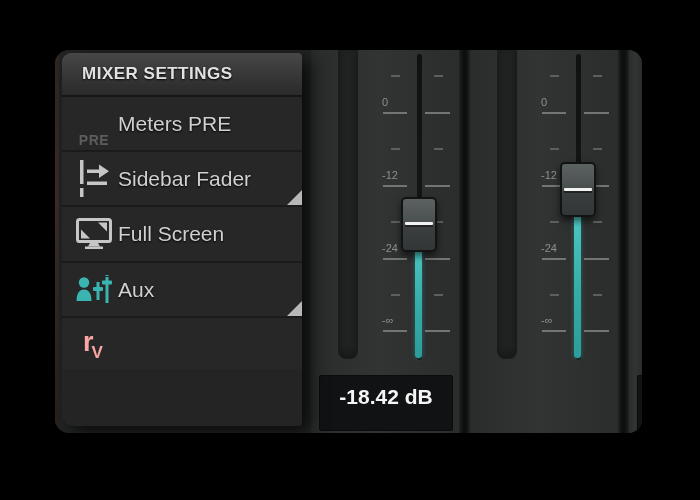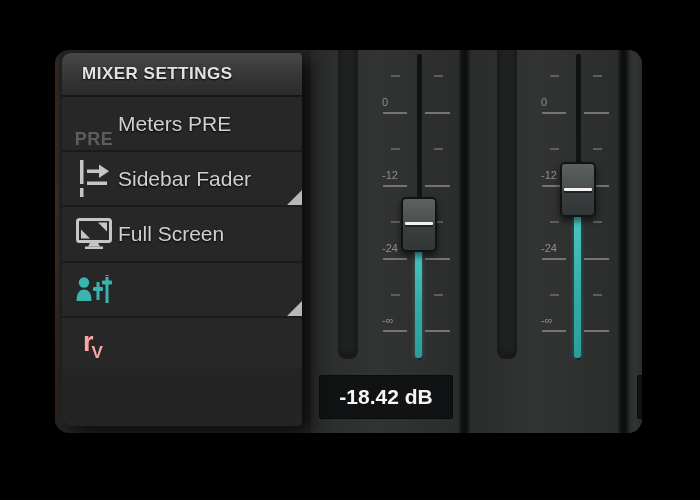--- a/index.html
+++ b/index.html
@@ -21,36 +21,36 @@
   .track{position:absolute;left:106px;top:4px;width:5px;height:306px;background:linear-gradient(180deg,#101111,#171818);border-radius:2px;}
   .fill{position:absolute;left:104px;width:7px;border-radius:3px;
     background:linear-gradient(180deg,#55d0cc,#34aca8 60%,#2b9d9a);box-shadow:0 0 5px rgba(62,192,188,.35);}
   .handle{position:absolute;left:90px;width:36px;height:55px;box-sizing:border-box;border:2px solid #121313;border-radius:5px;
     background:linear-gradient(180deg,#5c6161 0%,#4b5050 44%,#3a3e3e 56%,#333636 100%);box-shadow:0 4px 7px rgba(0,0,0,.55);cursor:pointer;}
   .handle .hline{position:absolute;left:2px;right:2px;top:50%;margin-top:-2px;height:3px;background:#f2f2f2;
     border-radius:1px;box-shadow:0 2px 0 rgba(0,0,0,.45);}
   .tick{position:absolute;height:2px;background:#747474;}
   .tick.minor{background:#5e5e5e;}
   .tick-label{position:absolute;left:71px;font-size:11px;color:#8e8e8e;line-height:11px;}
-  .readout{position:absolute;left:8px;width:134px;top:325px;height:44px;background:#111213;border:1px solid #0a0b0b;
+  .readout{position:absolute;left:8px;width:134px;top:325px;height:56px;background:#111213;border:1px solid #0a0b0b;
     box-sizing:border-box;border-radius:2px;color:#f5f5f5;font-weight:bold;font-size:21px;line-height:42px;text-align:center;}
 
   
   .menu{position:absolute;left:7px;top:3px;width:240px;height:373px;background:#272727;
     border-radius:9px 4px 4px 12px;overflow:hidden;box-shadow:8px 6px 18px rgba(0,0,0,.75);display:flex;flex-direction:column;}
   .menu-header{box-sizing:border-box;height:44px;flex:0 0 44px;background:linear-gradient(180deg,#474747,#353535 60%,#2a2a2a);
     border-bottom:2px solid #161616;color:#e2e2e2;font-weight:bold;font-size:17px;letter-spacing:.5px;
     line-height:42px;padding-left:20px;text-shadow:0 1px 2px #000;}
   .menu-header.second{border-top:2px solid #141414;height:50px;flex:0 0 50px;line-height:48px;}
   .menu-item{position:relative;box-sizing:border-box;display:flex;align-items:center;border-bottom:2px solid #1b1b1b;
     color:#d0d0d0;font-size:21px;cursor:pointer;}
   .menu-item:nth-last-child(2){border-bottom:none;}
   .icon-box{flex:0 0 48px;margin-left:8px;display:flex;align-items:center;justify-content:center;}
   .item-label{flex:1;text-shadow:0 1px 2px #000;}
-  .pre-badge{font-size:18px;font-weight:bold;color:#5d5d5d;letter-spacing:.5px;margin-top:32px;}
+  .pre-badge{font-size:14px;font-weight:bold;color:#5d5d5d;letter-spacing:.5px;margin-top:32px;}
   .rv-wrap{color:#fca5a5;font-weight:bold;line-height:0;}
   .rv-r{font-size:27px;}
   .rv-v{font-size:17px;position:relative;top:7px;left:-2px;}
   .corner-tri{position:absolute;right:0;bottom:0;width:0;height:0;border-left:15px solid transparent;border-bottom:15px solid #b8b8b8;}
   .menu-sliver{flex:1;background:#242424;}
 </style>
 </head>
 <body>
 
 <div class="stage">
@@ -174,20 +174,21 @@
           <svg width="38" height="30" viewBox="0 0 38 30">
             <circle cx="9" cy="7.5" r="5.2" fill="#3ab4b0"></circle>
             <path d="M1.5 26 C1.5 17.5 5 14.5 9 14.5 C13 14.5 16.5 17.5 16.5 26 Z" fill="#3ab4b0"></path>
             <rect x="21.5" y="7" width="3" height="18" fill="#3ab4b0"></rect>
             <rect x="18" y="12" width="10" height="4" rx="1" fill="#3ab4b0"></rect>
             <rect x="30.5" y="2" width="3" height="26" fill="#3ab4b0"></rect>
             <rect x="27" y="5.5" width="10" height="4" rx="1" fill="#3ab4b0"></rect>
             <rect x="30.5" y="-1" width="3" height="2" fill="#3ab4b0"></rect>
           </svg>
         </span>
+        <span class="item-label">Aux</span>
         <span class="corner-tri"></span>
       </div>
 
       <div class="menu-item" style="flex:0 0 51px;">
         <span class="icon-box">
           <span class="rv-wrap"><span class="rv-r">r</span><span class="rv-v">V</span></span>
         </span>
       </div>
 
       <div class="menu-sliver"></div>

